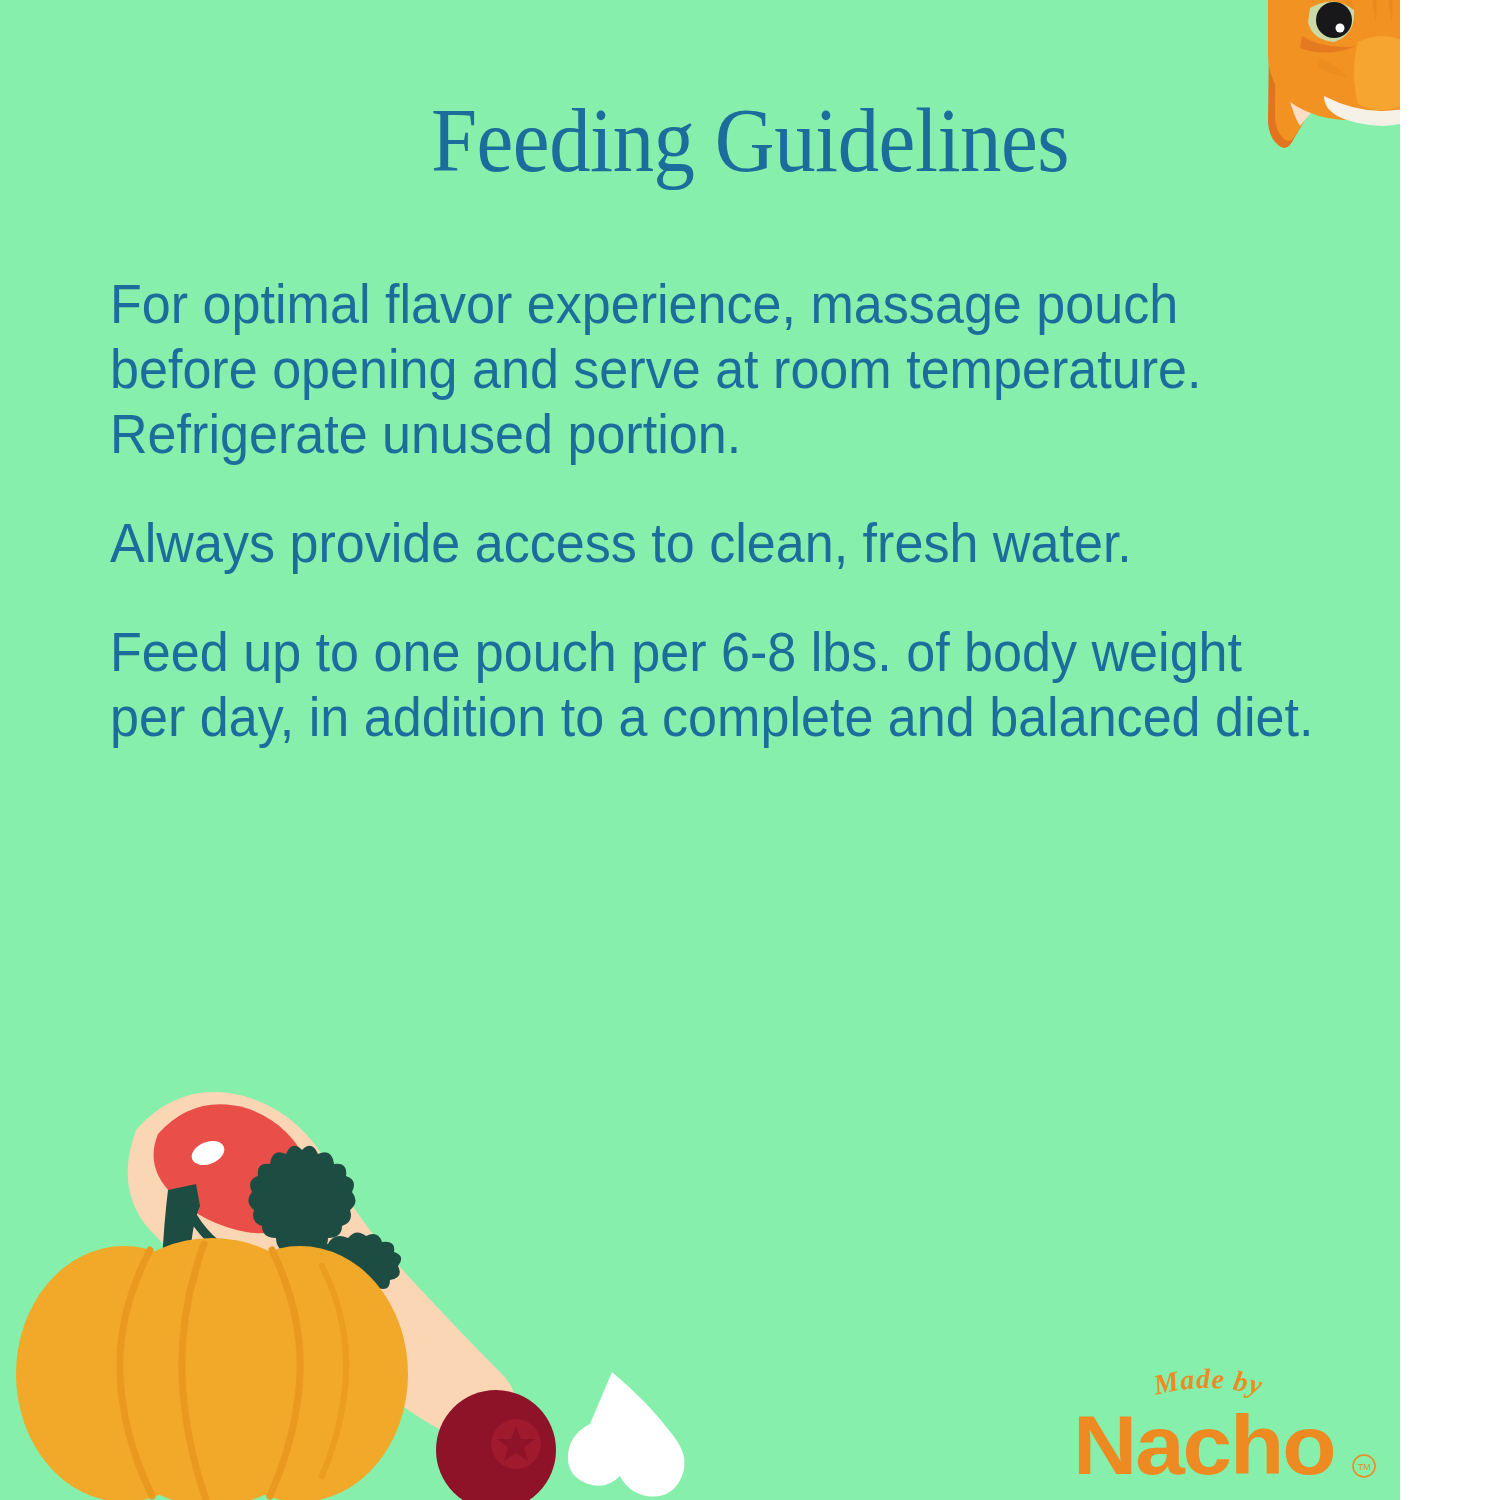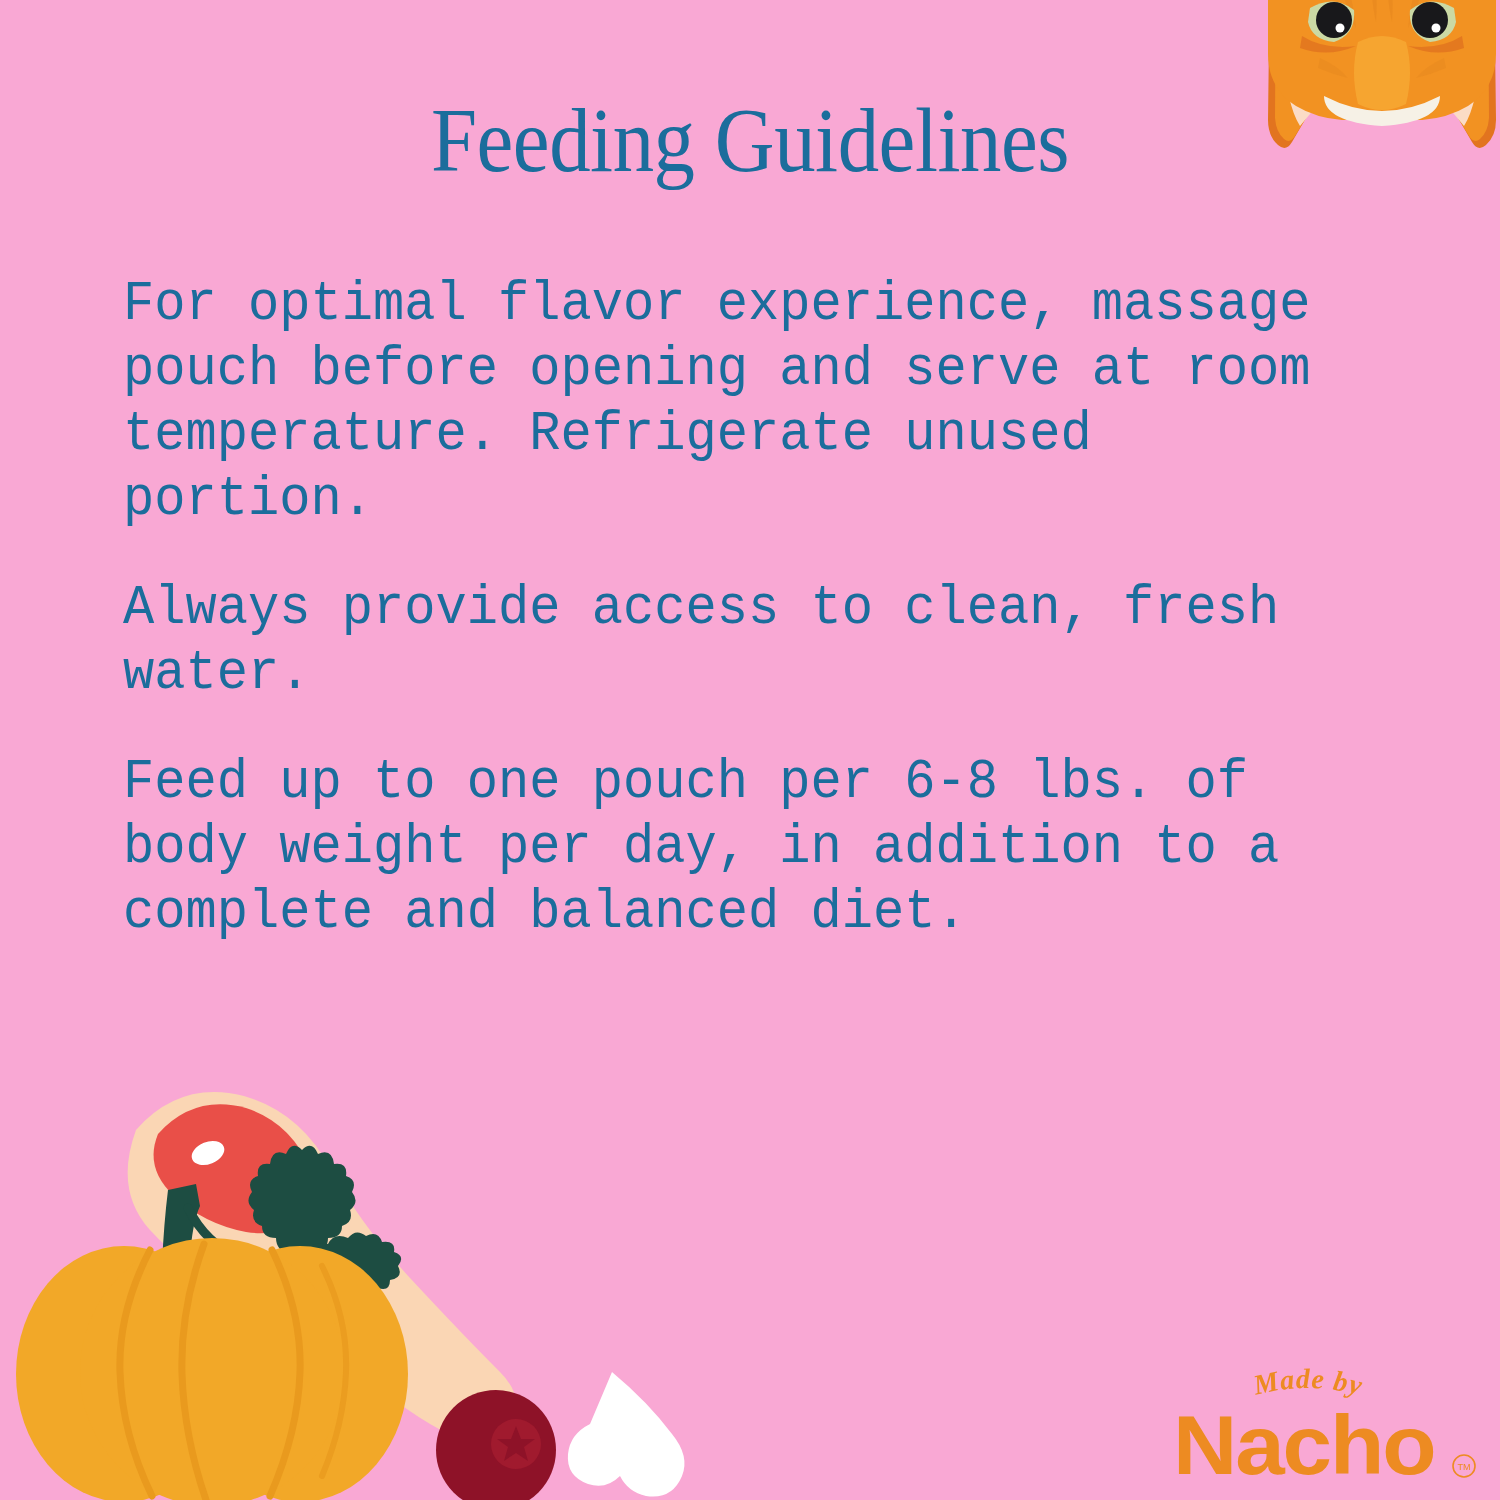--- a/index.html
+++ b/index.html
@@ -7,24 +7,25 @@
     padding: 0;
   }
   body {
     width: 1500px;
     height: 1500px;
     overflow: hidden;
     font-family: "Liberation Serif", serif;
   }
   #page {
     position: relative;
-    width: 1500px;
+    width: 1380px;
     height: 1500px;
-    background: #f9a8d4;
+    background: #86efac;
     overflow: hidden;
+    padding-left: 20px;
   }
 
   
   #cat-wrap {
     position: absolute;
     top: 0px;
     left: 1262px;
     width: 240px;
     height: 150px;
   }
@@ -45,24 +46,24 @@
     letter-spacing: -0.5px;
     transform: scaleX(0.9);
     transform-origin: 50% 50%;
     white-space: nowrap;
   }
 
   
   #body-copy {
     position: absolute;
     top: 272px;
-    left: 123px;
+    left: 110px;
     width: 1300px;
     color: #1B6D9C;
-    font-family: Liberation Mono, monospace;
+    font-family: Liberation Sans, sans-serif;
   }
   .para {
     font-size: 56px;
     line-height: 1.16;
     margin: 0 0 44px 0;
     transform: scaleX(0.93);
     transform-origin: 0 50%;
     white-space: pre-line;
   }
   .para:last-child { margin-bottom: 0; }

